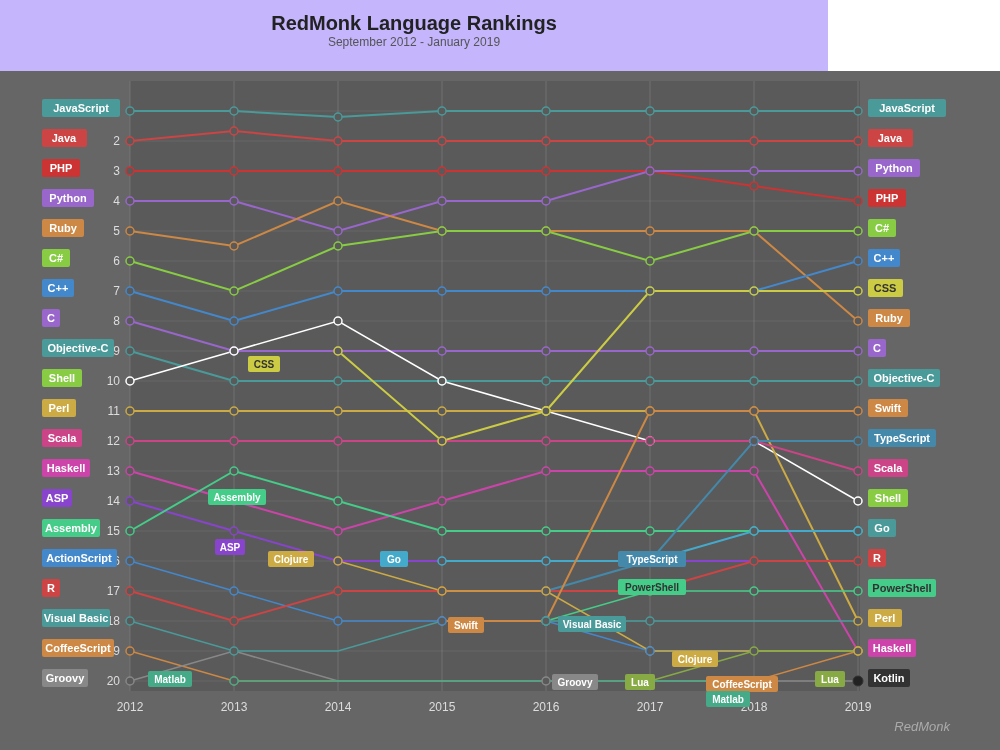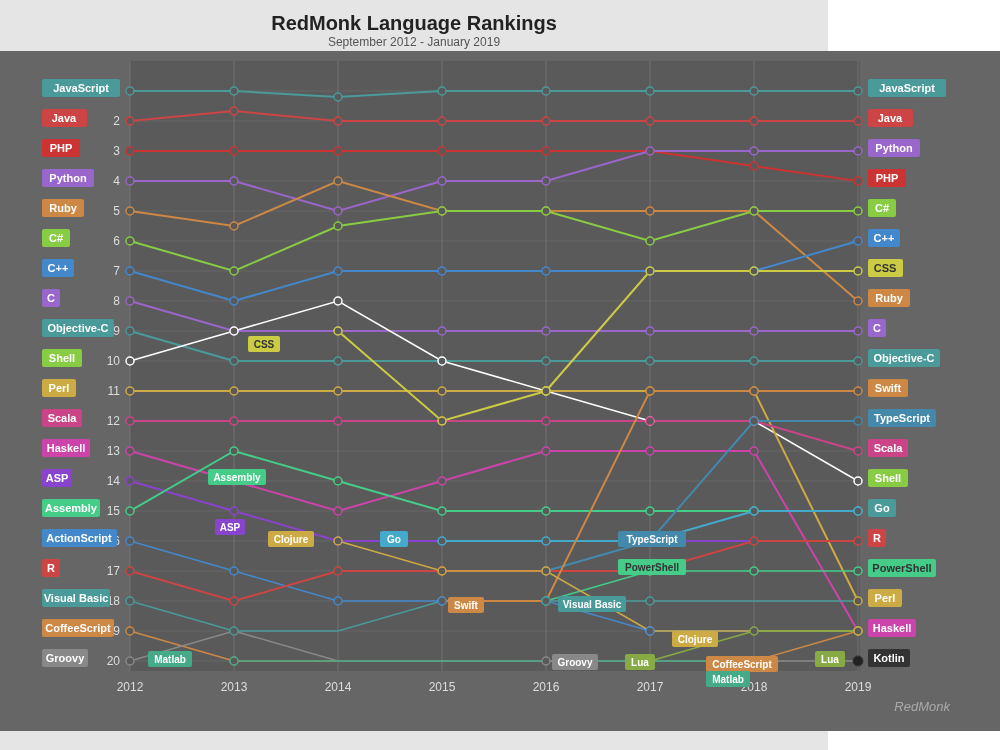--- a/index.html
+++ b/index.html
@@ -6,35 +6,35 @@
     body {
       background: #fff;
       font-family: Arial, sans-serif;
       width: 1000px;
       height: 750px;
       overflow: hidden;
     }
     .chart-container {
       width: 828px;
       height: 750px;
-      background: #e5e5e5;
+      background: #c4b5fd;
       position: relative;
     }
     .chart-title {
       text-align: center;
       font-size: 20px;
       font-weight: bold;
       color: #222;
       padding-top: 12px;
     }
     .chart-subtitle {
       text-align: center;
       font-size: 12px;
       color: #555;
-      margin-bottom: 2px;
+      margin-bottom: 22px;
     }
     .chart-area {
       position: relative;
       margin: 0 auto;
       width: 1000px;
       height: 680px;
     }
     svg.main-chart {
       width: 100%;
       height: 100%;

